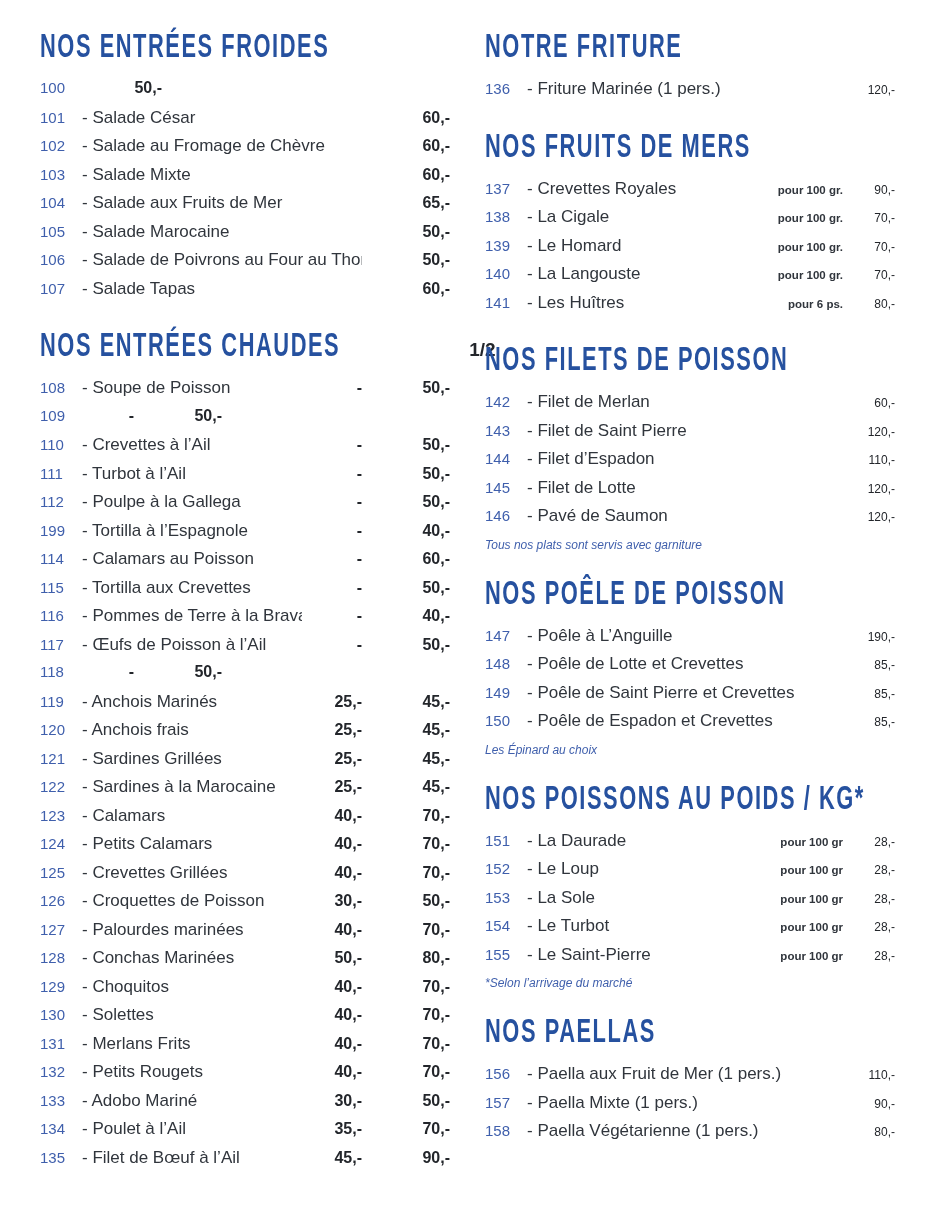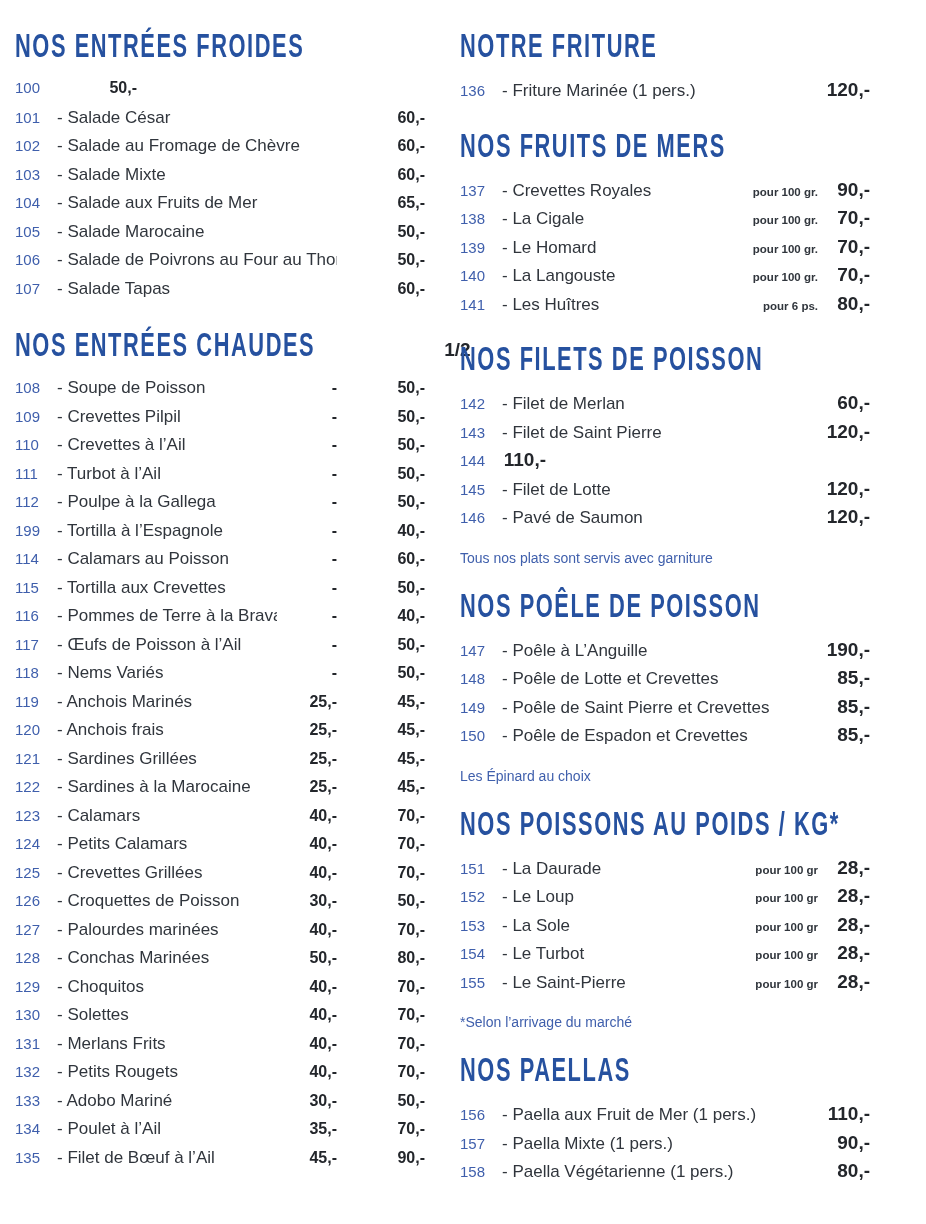--- a/index.html
+++ b/index.html
@@ -13,21 +13,21 @@
   }
   *{box-sizing:border-box;}
   html,body{margin:0;padding:0;background:var(--c-bg);}
   body{
     width:926px;height:1224px;overflow:hidden;
     font-family:"Liberation Sans", sans-serif;
     -webkit-font-smoothing:antialiased;
   }
   .page{
     width:926px;height:896px;
-    padding:34px 43px 0 15px;
+    padding:34px 43px 0 40px;
     display:flex;
   }
   .col{width:410px;flex:none;}
   .col-left{margin-right:35px;}
 
   .section-head{
     display:flex;align-items:flex-end;
     margin:26px 0 15px 0;
   }
   .section:first-child .section-head{margin-top:0;}
@@ -60,30 +60,29 @@
   .p1{
     flex:none;width:60px;text-align:right;
     font-size:16px;font-weight:700;color:var(--c-price);
   }
   .p2{
     flex:none;width:88px;text-align:right;
     font-size:16px;font-weight:700;color:var(--c-price);
   }
   .price{
     flex:none;width:52px;text-align:right;
-    font-size:19px;font-weight:700;color:var(--c-price);
+    font-size:12px;font-weight:400;color:var(--c-price);
   }
   .unit{
     flex:none;text-align:right;
     font-size:11.5px;font-weight:600;color:var(--c-text);margin-left:44px;
   }
   .note{
-    font-size:14px;line-height:20px;
+    font-style:italic;font-size:12px;line-height:20px;
     color:var(--c-note);
-    margin-top:13px;
   }
 </style>
 </head>
 <body>
 
 <div class="page">
   <div class="col col-left">
       <section class="section">
         <div class="section-head">
           <h2 class="section-title">NOS ENTRÉES FROIDES</h2>
@@ -134,21 +133,20 @@
           <span class="half-label">1/2</span>
         </div>
         <div class="row">
           <span class="num">108</span>
           <span class="name">Soupe de Poisson</span>
           <span class="p1">-</span>
           <span class="p2">50,-</span>
         </div>
         <div class="row">
           <span class="num">109</span>
-          <span class="name">Crevettes Pilpil</span>
           <span class="p1">-</span>
           <span class="p2">50,-</span>
         </div>
         <div class="row">
           <span class="num">110</span>
           <span class="name">Crevettes à l’Ail</span>
           <span class="p1">-</span>
           <span class="p2">50,-</span>
         </div>
         <div class="row">
@@ -188,21 +186,20 @@
           <span class="p2">40,-</span>
         </div>
         <div class="row">
           <span class="num">117</span>
           <span class="name">Œufs de Poisson à l’Ail</span>
           <span class="p1">-</span>
           <span class="p2">50,-</span>
         </div>
         <div class="row">
           <span class="num">118</span>
-          <span class="name">Nems Variés</span>
           <span class="p1">-</span>
           <span class="p2">50,-</span>
         </div>
         <div class="row">
           <span class="num">119</span>
           <span class="name">Anchois Marinés</span>
           <span class="p1">25,-</span>
           <span class="p2">45,-</span>
         </div>
         <div class="row">
@@ -358,20 +355,21 @@
           <span class="name">Filet de Merlan</span>
           <span class="price">60,-</span>
         </div>
         <div class="row">
           <span class="num">143</span>
           <span class="name">Filet de Saint Pierre</span>
           <span class="price">120,-</span>
         </div>
         <div class="row">
           <span class="num">144</span>
+          <span class="name">Filet d’Espadon</span>
           <span class="price">110,-</span>
         </div>
         <div class="row">
           <span class="num">145</span>
           <span class="name">Filet de Lotte</span>
           <span class="price">120,-</span>
         </div>
         <div class="row">
           <span class="num">146</span>
           <span class="name">Pavé de Saumon</span>

